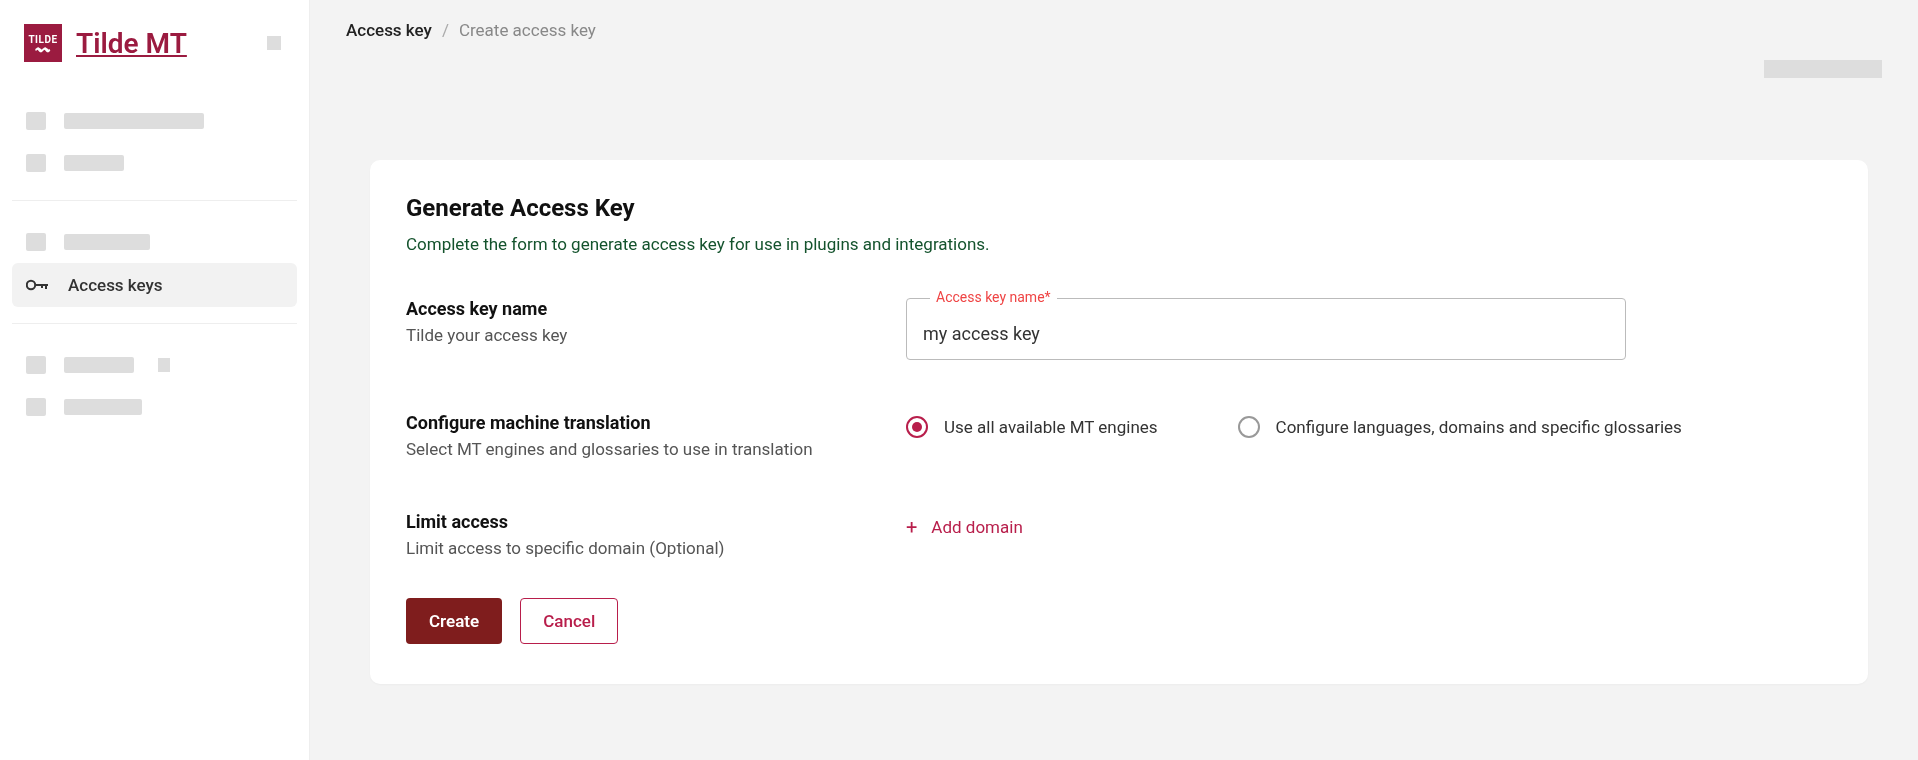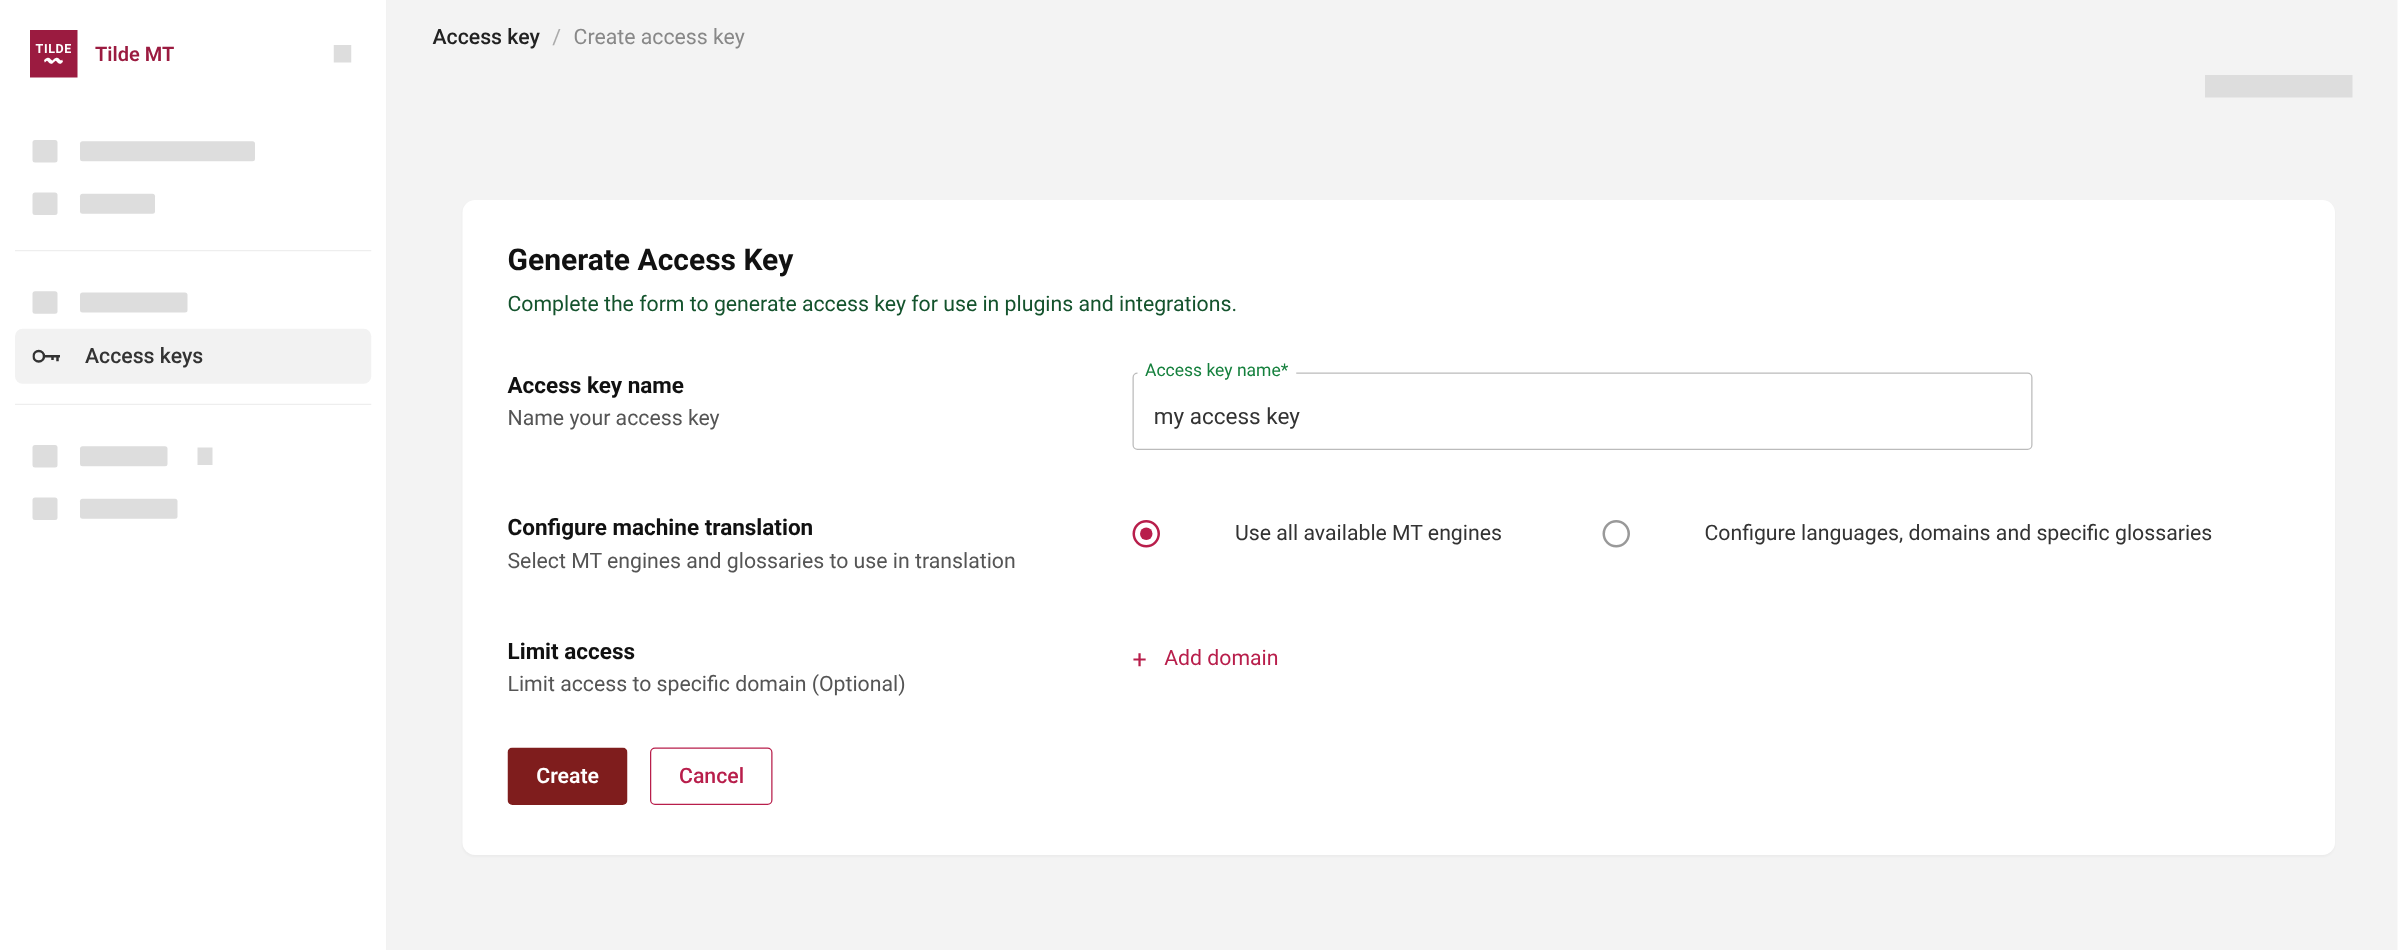--- a/index.html
+++ b/index.html
@@ -4,21 +4,21 @@
 <style>
   * { box-sizing: border-box; margin: 0; padding: 0; font-family: -apple-system, BlinkMacSystemFont, "Segoe UI", Roboto, Arial, sans-serif; }
   body { background: #f3f3f3; color: #1a1a1a; width: 1918px; height: 760px; overflow: hidden; }
   .app { display: flex; height: 100%; }
   
   
   .sidebar { width: 310px; background: #fff; border-right: 1px solid #eee; padding: 24px 12px; }
   .brand { display: flex; align-items: center; gap: 14px; padding: 0 12px 30px 12px; position: relative; }
   .brand-logo { width: 38px; height: 38px; background: #9b1b40; color: #fff; display:flex; align-items:center; justify-content:center; flex-direction:column; font-size:10px; font-weight:700; letter-spacing:0.5px; }
   .brand-logo .wave { font-size:14px; line-height:8px; }
-  .brand-name { color:#9b1b40; font-weight:600; font-size:16px; }
+  .brand-name { color:#9b1b40; font-weight:600; font-size:28px;text-decoration:underline; }
   .brand-menu { position:absolute; right:16px; width:14px; height:14px; background:#ddd; }
   
   .nav-section { padding: 8px 0; }
   .nav-divider { height:1px; background:#eee; margin: 8px 0 12px 0; }
   .nav-item { display:flex; align-items:center; gap:18px; padding:12px 14px; border-radius:6px; cursor:pointer; }
   .nav-item.active { background:#f2f2f2; }
   .nav-icon-ph { width:20px; height:18px; background:#ddd; border-radius:2px; flex-shrink:0; }
   .nav-text-ph { height:16px; background:#ddd; border-radius:2px; }
   .nav-key-icon { width:24px; display:flex; align-items:center; color:#333; }
   .nav-label { color:#333; font-size:17px; font-weight:500; }
@@ -42,32 +42,32 @@
   .field-title { font-size:18px; font-weight:700; color:#111; margin-bottom:6px; }
   .field-desc  { font-size:17px; color:#555; }
   
   
   .text-field { position:relative; width:720px; }
   .text-field input {
     width:100%; height:62px; padding: 18px 16px 10px 16px;
     border:1px solid #bbb; border-radius:4px; font-size:18px; color:#333; background:#fff; outline:none;
   }
   .text-field .float-label {
-    position:absolute; top:-9px; left:4px; background:#fff; padding:0 6px;
-    font-size:14px; color:#15803d;
+    position:absolute; top:-9px; left:24px; background:#fff; padding:0 6px;
+    font-size:14px; color:#ef4444;
   }
   
   
   .radio-group { display:flex; gap:80px; align-items:center; padding-top:4px; }
   .radio-item { display:flex; align-items:center; gap:16px; cursor:pointer; }
   .radio-outer { width:22px; height:22px; border:2px solid #999; border-radius:50%; display:flex; align-items:center; justify-content:center; flex-shrink:0; }
   .radio-item.selected .radio-outer { border-color:#b81e4b; }
   .radio-inner { width:10px; height:10px; background:#b81e4b; border-radius:50%; display:none; }
   .radio-item.selected .radio-inner { display:block; }
-  .radio-label { font-size:17px; color:#333;margin-left:44px; }
+  .radio-label { font-size:17px; color:#333; }
   
   
   .add-link { display:flex; align-items:center; gap:14px; color:#b81e4b; font-size:17px; cursor:pointer; padding-top:6px; }
   .plus { font-size:20px; line-height:1; font-weight:400; }
   
   
   .actions { display:flex; gap:18px; margin-top:10px; }
   .btn { padding:12px 22px; border-radius:4px; font-size:17px; font-weight:600; cursor:pointer; border:1px solid transparent; }
   .btn-primary { background:#7f1d1d; color:#fff; }
   .btn-outline { background:#fff; color:#b81e4b; border:1px solid #b81e4b; font-weight:500; }
@@ -137,21 +137,21 @@
       <div class="top-right-ph"></div>
     </div>
 
     <section class="card">
       <h1 class="card-title">Generate Access Key</h1>
       <p class="card-subtitle">Complete the form to generate access key for use in plugins and integrations.</p>
 
       <div class="form-row">
         <div class="form-left">
           <div class="field-title">Access key name</div>
-          <div class="field-desc">Name your access key</div>
+          <div class="field-desc">Tilde your access key</div>
         </div>
         <div class="form-right">
           <div class="text-field">
             <span class="float-label">Access key name*</span>
             <input type="text" value="my access key" style="">
           </div>
         </div>
       </div>
 
       <div class="form-row">

